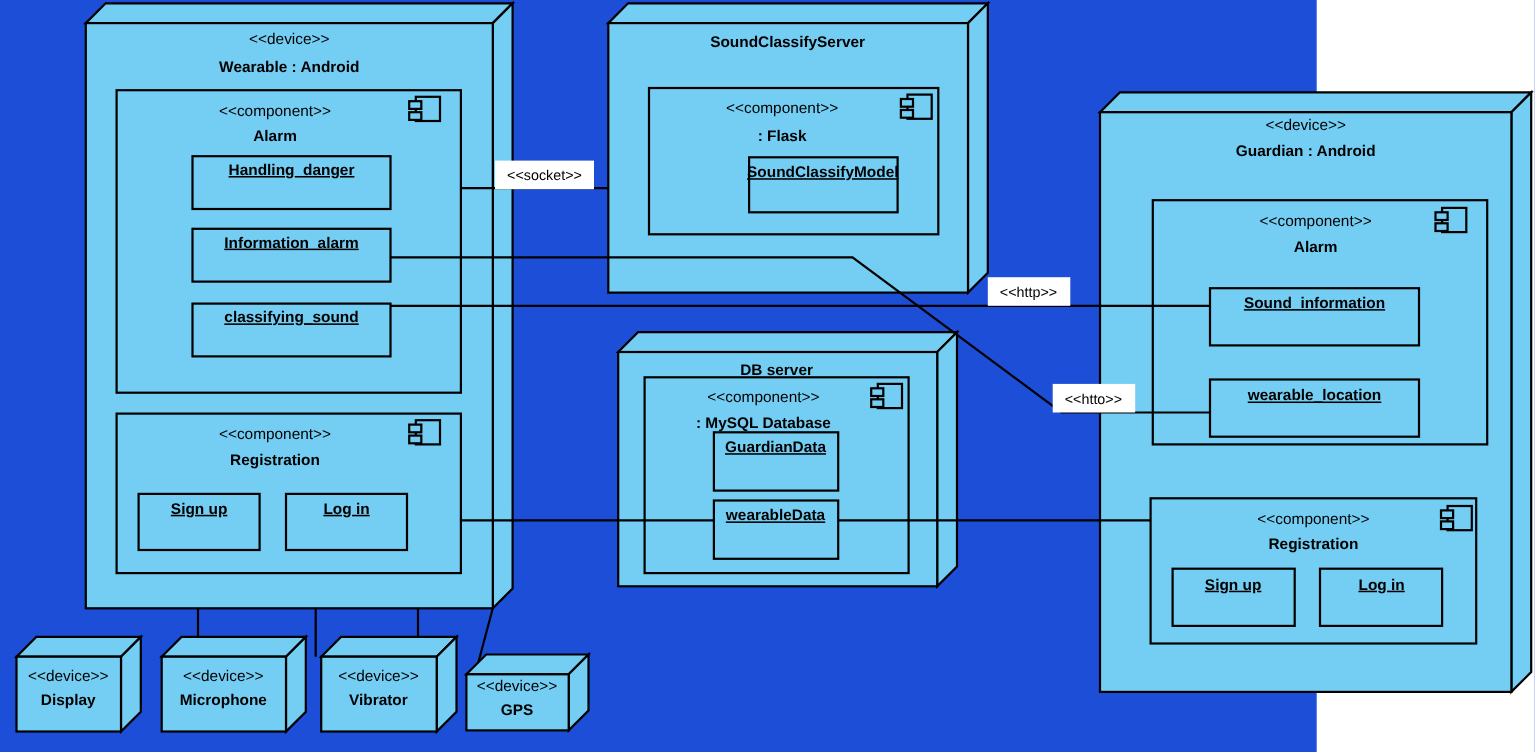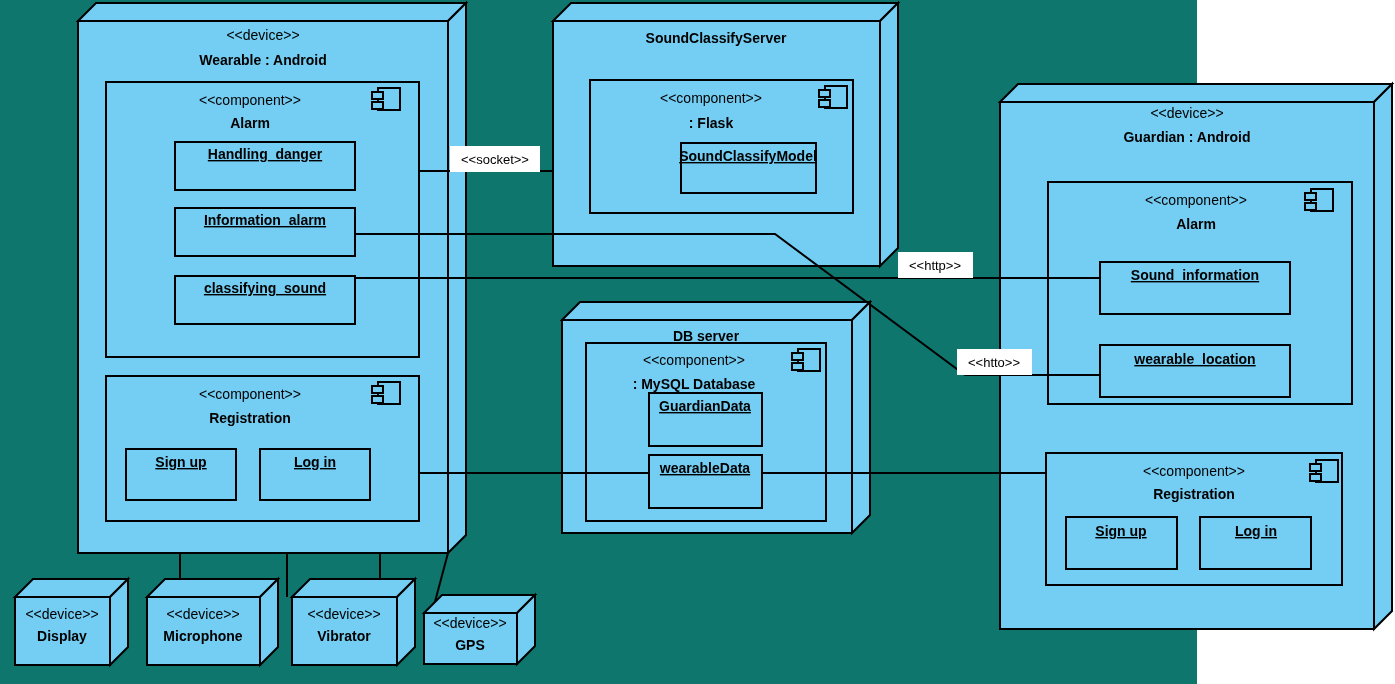--- a/index.html
+++ b/index.html
@@ -1,16 +1,16 @@
 <!DOCTYPE html>
 <html><head>
 <meta charset="utf-8">
 <style>
   html,body{margin:0;padding:0;background:#ffffff;}
-  #stage{position:relative;width:1197px;height:684px;background:#0f766e;
+  #stage{position:relative;width:1197px;height:684px;background:#1d4ed8;
          font-family:"Liberation Sans", sans-serif;}
   svg{display:block;}
   .stereo{font-size:14px;fill:#000;}
   .title{font-size:14px;font-weight:bold;fill:#000;}
   .art{font-size:14px;font-weight:bold;fill:#000;text-decoration:underline;}
   .conn{font-size:13px;fill:#000;}
 </style>
 </head>
 <body>
 

